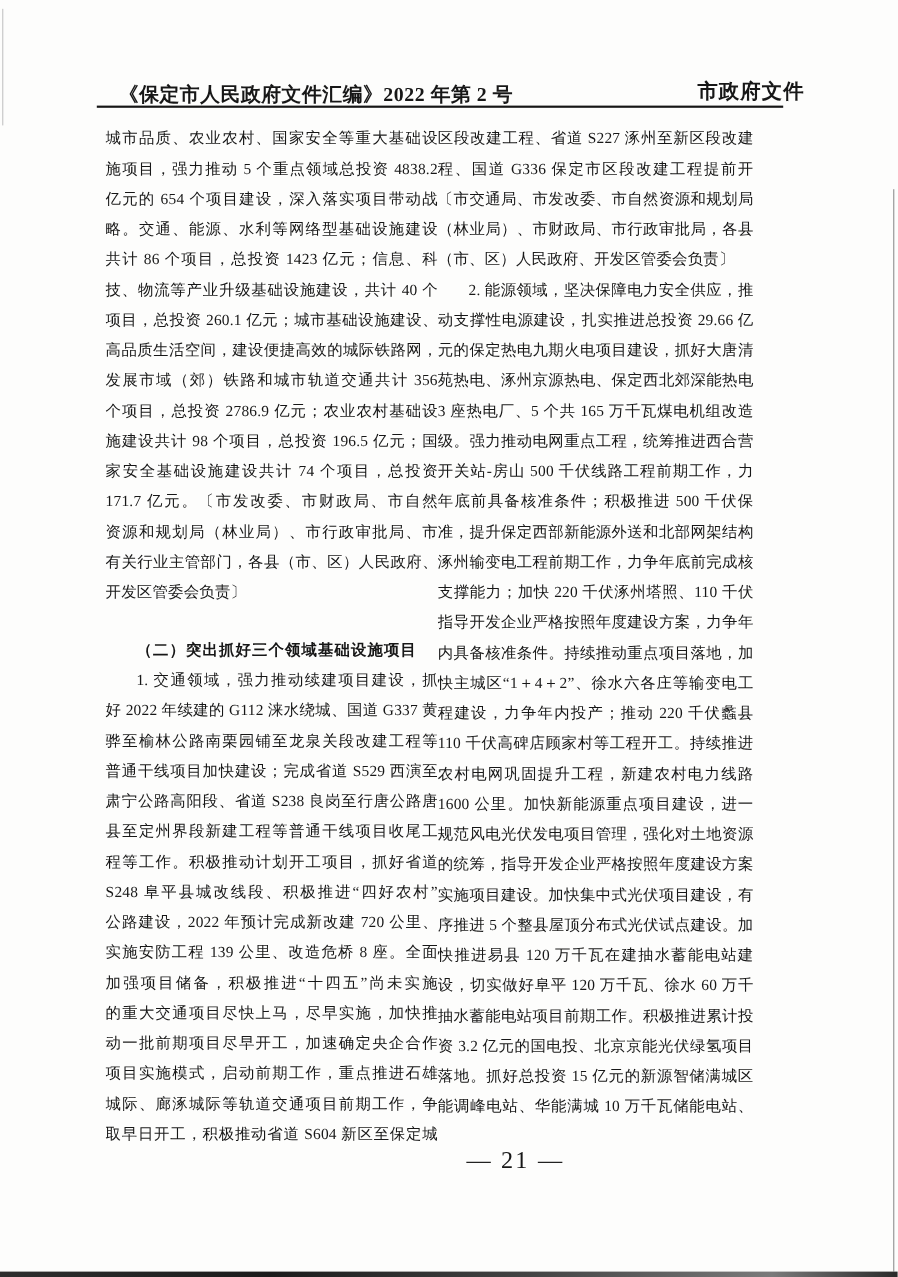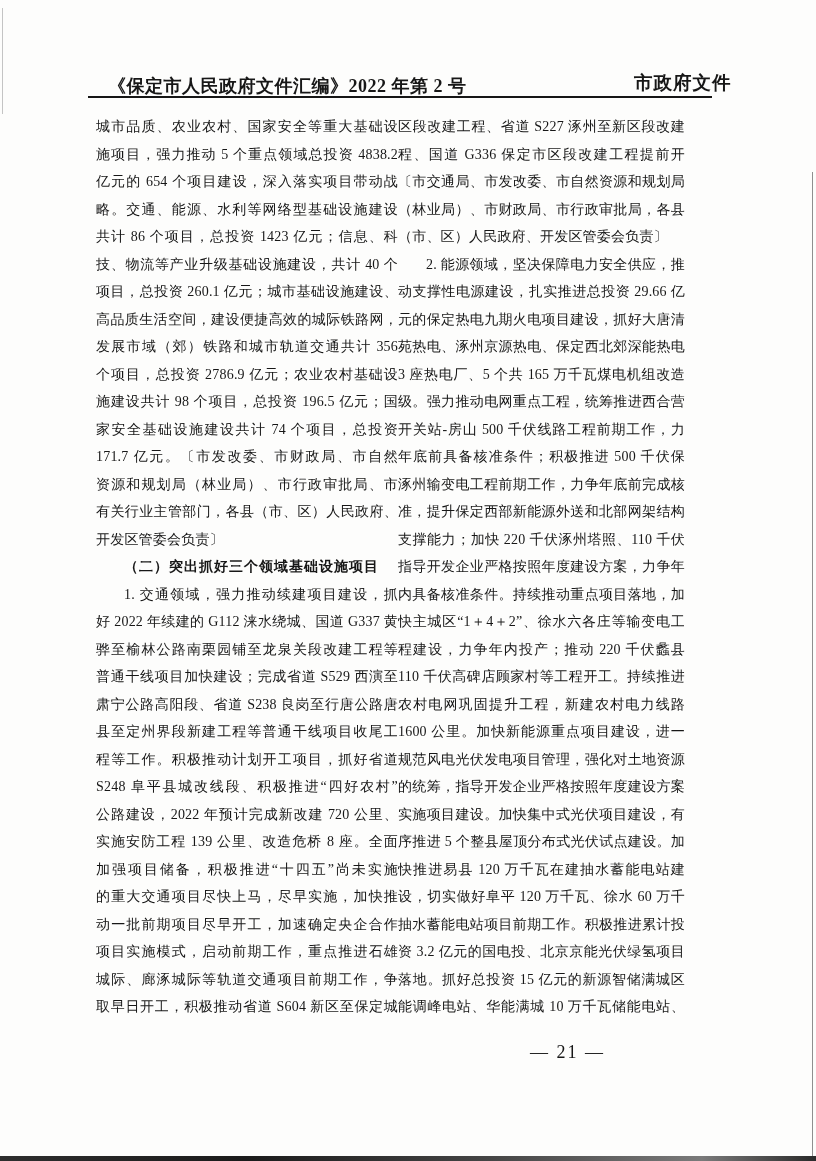--- a/index.html
+++ b/index.html
@@ -32,26 +32,26 @@
   .col-right{width:287px;}
   .line{
     height:27.5px;overflow:hidden;
     text-align:justify;text-align-last:justify;
     letter-spacing:0.2px;
   }
   .line.noj{text-align:left;text-align-last:auto;}
   .line.ind{text-indent:28px;}
   .line.kai{
     font-weight:bold;letter-spacing:1px;
-    text-align:left;text-align-last:auto;
+    text-align:left;text-align-last:auto;margin-top:25px;
   }
   
   .pageno{
     position:absolute;left:424px;top:1042px;width:287px;
-    text-align:center;padding-right:16px;font-size:18px;letter-spacing:2px;
+    text-align:left;padding-right:16px;font-size:22px;letter-spacing:2px;
     white-space:nowrap;
   }
   
   .edge-bottom{
     position:absolute;left:0;bottom:0;width:816px;height:5px;
     background:linear-gradient(90deg,#2e2e2e,#1b1b1b 30%,#454545 60%,#7a7a7a 86%,#2a2a2a);
   }
   .edge-right{
     position:absolute;left:812px;top:172px;width:1px;height:984px;background:#8f8f8f;
   }
@@ -113,22 +113,22 @@
         <div class="line">（林业局）、市财政局、市行政审批局，各县</div>
         <div class="line noj">（市、区）人民政府、开发区管委会负责〕</div>
         <div class="line ind">2. 能源领域，坚决保障电力安全供应，推</div>
         <div class="line">动支撑性电源建设，扎实推进总投资 29.66 亿</div>
         <div class="line">元的保定热电九期火电项目建设，抓好大唐清</div>
         <div class="line">苑热电、涿州京源热电、保定西北郊深能热电</div>
         <div class="line">3 座热电厂、5 个共 165 万千瓦煤电机组改造升</div>
         <div class="line">级。强力推动电网重点工程，统筹推进西合营</div>
         <div class="line">开关站-房山 500 千伏线路工程前期工作，力争</div>
         <div class="line">年底前具备核准条件；积极推进 500 千伏保西、</div>
+        <div class="line">准，提升保定西部新能源外送和北部网架结构</div>
         <div class="line">涿州输变电工程前期工作，力争年底前完成核</div>
-        <div class="line">准，提升保定西部新能源外送和北部网架结构</div>
         <div class="line">支撑能力；加快 220 千伏涿州塔照、110 千伏</div>
         <div class="line">指导开发企业严格按照年度建设方案，力争年</div>
         <div class="line">内具备核准条件。持续推动重点项目落地，加</div>
         <div class="line">快主城区“1＋4＋2”、徐水六各庄等输变电工</div>
         <div class="line">程建设，力争年内投产；推动 220 千伏蠡县东、</div>
         <div class="line">110 千伏高碑店顾家村等工程开工。持续推进</div>
         <div class="line">农村电网巩固提升工程，新建农村电力线路</div>
         <div class="line">1600 公里。加快新能源重点项目建设，进一步</div>
         <div class="line">规范风电光伏发电项目管理，强化对土地资源</div>
         <div class="line">的统筹，指导开发企业严格按照年度建设方案</div>

